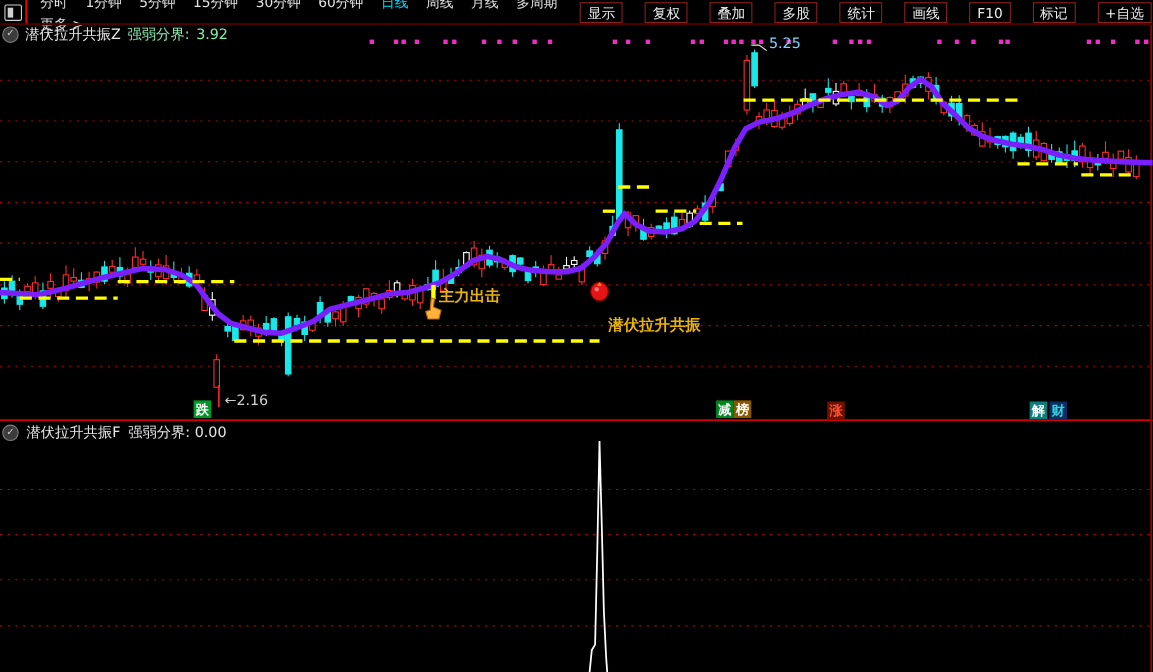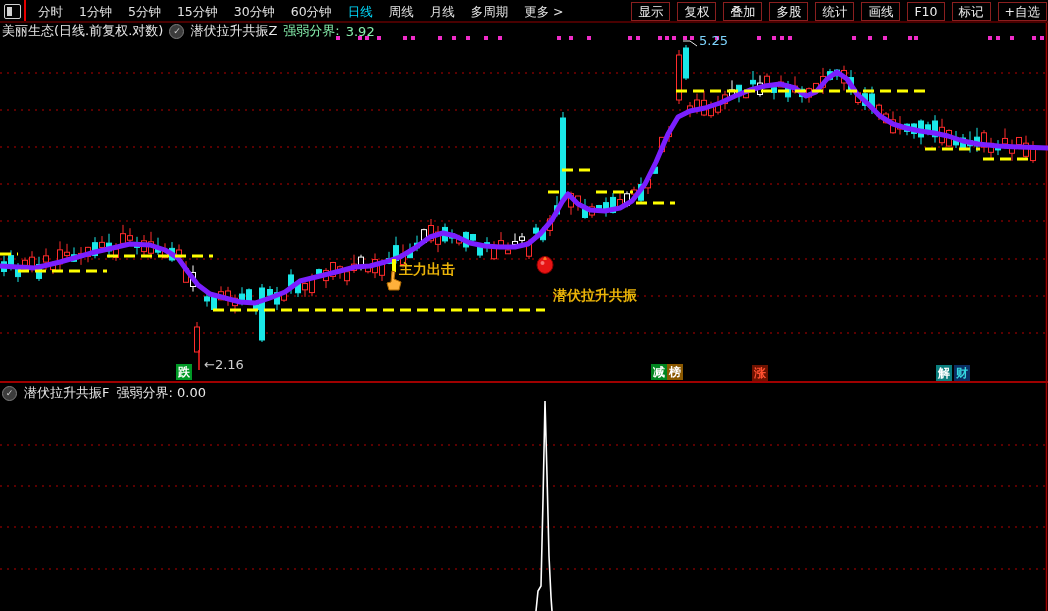--- a/index.html
+++ b/index.html
@@ -10,21 +10,21 @@
   .layer *{pointer-events:auto;}
   
   #menubar{position:absolute;left:0;top:0;width:1048px;height:22px;display:flex;
            align-items:center;z-index:3;background:#000;}
   #menubar .winicon{width:15px;height:13px;margin:0 3px 0 4px;border:1px solid #cfcfcf;
            border-radius:2px;position:relative;}
   #menubar .winicon::after{content:"";position:absolute;left:2px;top:2px;bottom:2px;width:5px;background:#cfcfcf;}
   #menubar .vsep{width:2px;height:22px;background:#e60000;margin-right:4px;}
   .mitem{color:#e2e2e2;font-size:12.5px;padding:0 8px;white-space:nowrap;cursor:default;}
   .mitem.active{color:#00dcff;}
-  #tools{margin-left:auto;display:flex;gap:7px;padding-right:1px;}
+  #tools{margin-left:auto;display:flex;gap:20px;padding-right:1px;}
   .tbtn{border:1px solid #8a1f1f;color:#ededed;font-size:12.5px;line-height:15px;
         padding:1px 6px;white-space:nowrap;background:#000;}
   #menu-underline{position:absolute;left:0;top:21px;width:1048px;height:2px;background:#4a0000;z-index:3;}
   
   #chartheader{position:absolute;left:2px;top:23px;height:16px;display:flex;align-items:center;
                gap:6px;z-index:3;font-size:13px;white-space:nowrap;}
   .chk{width:13px;height:13px;border-radius:50%;background:#3c3c3c;border:1px solid #7d7d7d;
        color:#cfcfcf;font-size:9px;line-height:13px;text-align:center;display:inline-block;}
   .wtxt{color:#e8e8e8;} .vtxt{color:#86efac;}
   
@@ -419,21 +419,20 @@
         <span class="tbtn">统计</span>
         <span class="tbtn">画线</span>
         <span class="tbtn">F10</span>
         <span class="tbtn">标记</span>
         <span class="tbtn">+自选</span>
       </span>
   </div>
   <div id="menu-underline"></div>
 
   <div id="chartheader">
-    <span class="wtxt">美丽生态(日线.前复权.对数)</span>
     <span class="chk">✓</span>
     <span class="wtxt">潜伏拉升共振Z</span>
     <span class="vtxt">强弱分界:</span>
     <span class="vtxt">3.92</span>
   </div>
 
   <div class="layer">
     
     <span class="anno" id="anno-attack" style="left: 399px; top: 261px;">主力出击</span>
     <svg class="handicon" id="hand-ic" width="19" height="21" viewBox="0 0 19 21" style="left: 384px; top: 270px;">

